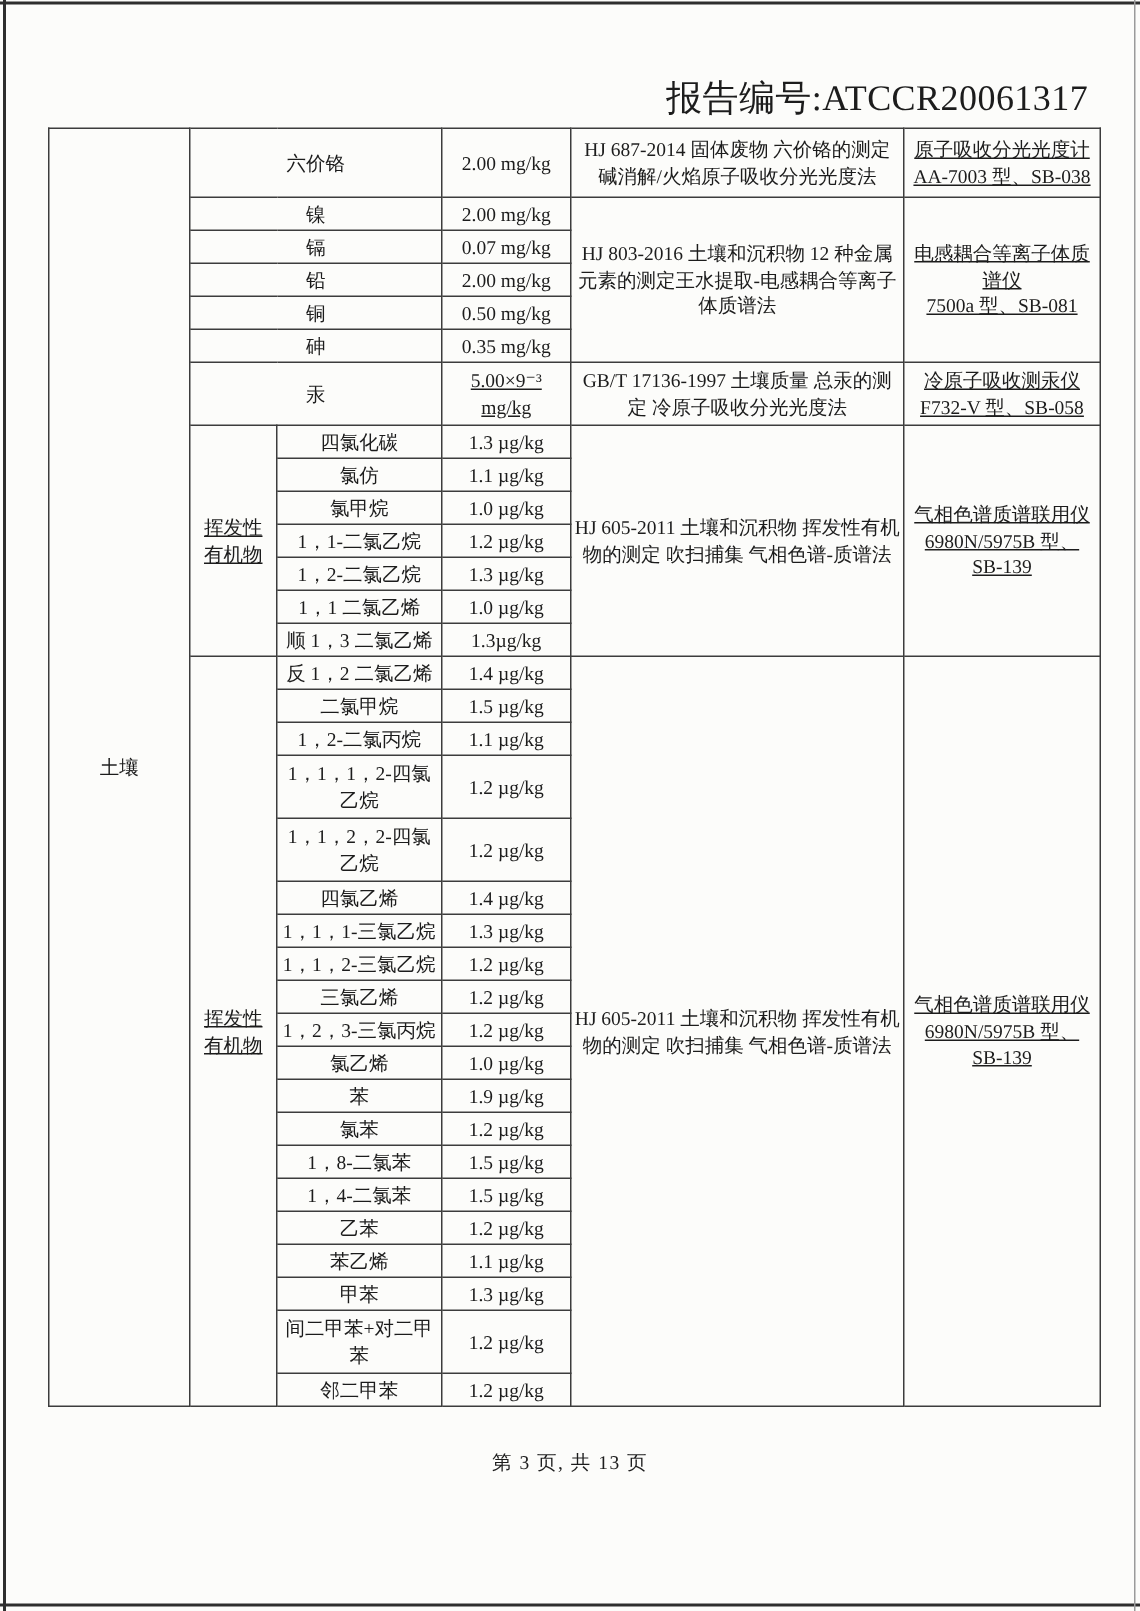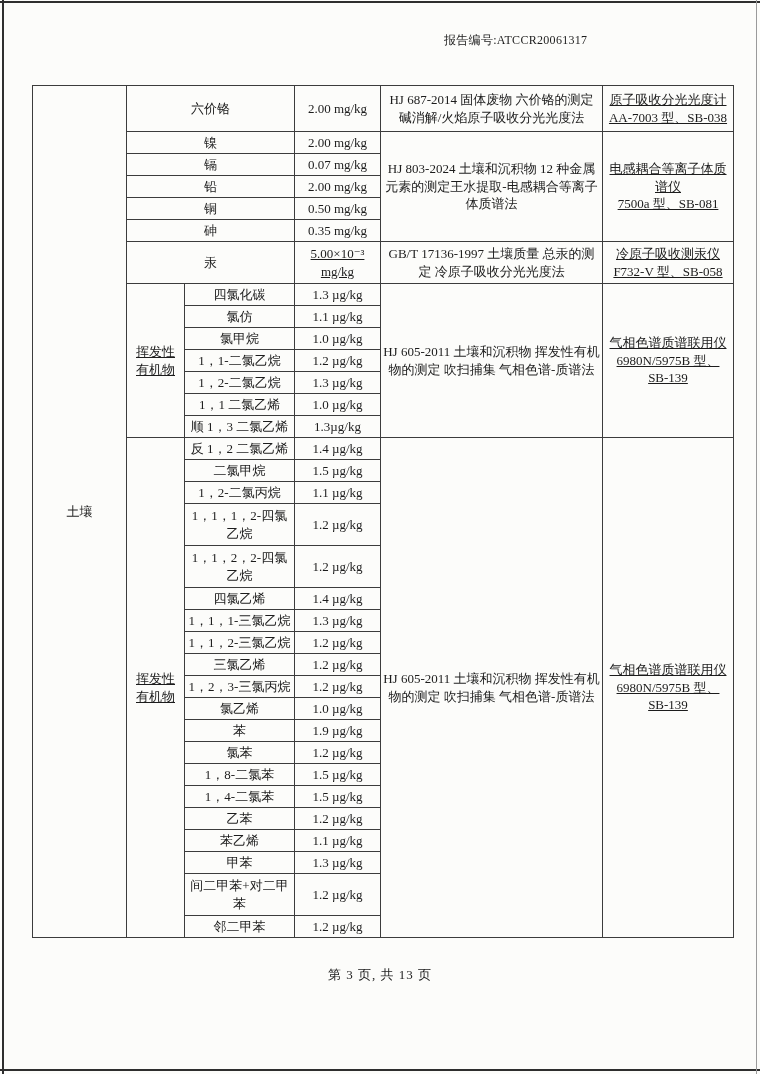--- a/index.html
+++ b/index.html
@@ -7,22 +7,22 @@
     width:760px;height:1074px;position:relative;overflow:hidden;
     background:#fcfcfa;color:#1c1c1c;
     font-family:"Liberation Serif","DejaVu Serif",serif;
   }
   .scan-edge{position:absolute;background:#2e2e2e;}
   .edge-top{top:1px;left:0;width:100%;height:2px;}
   .edge-left{left:2px;top:0;width:2px;height:100%;}
   .edge-bottom{bottom:3px;left:0;width:100%;height:2px;}
   .edge-right{right:3px;top:0;width:1px;height:100%;background:#9a9a9a;}
   .report-no{
-    position:absolute;top:32px;left:444px;
-    font-size:12px;letter-spacing:.3px;white-space:nowrap;
+    position:absolute;top:49px;left:444px;
+    font-size:24px;letter-spacing:.3px;white-space:nowrap;
   }
   table.lab{
     position:absolute;top:85px;left:32px;width:701px;
     border-collapse:collapse;table-layout:fixed;
   }
   table.lab td{
     border:1px solid #3c3c3c;
     font-size:13px;line-height:1.35;
     text-align:center;vertical-align:middle;
     padding:1px 2px;word-break:break-all;
@@ -64,21 +64,21 @@
       <td colspan="2">六价铬</td>
       <td>2.00 mg/kg</td>
       <td class="c-method">HJ 687-2014 固体废物 六价铬的测定 碱消解/火焰原子吸收分光光度法</td>
       <td class="pre">原子吸收分光光度计
 AA-7003 型、SB-038</td>
     </tr>
 
     <tr>
       <td colspan="2">镍</td>
       <td>2.00 mg/kg</td>
-      <td class="c-method" rowspan="5">HJ 803-2024 土壤和沉积物 12 种金属元素的测定王水提取-电感耦合等离子体质谱法</td>
+      <td class="c-method" rowspan="5">HJ 803-2016 土壤和沉积物 12 种金属元素的测定王水提取-电感耦合等离子体质谱法</td>
       <td class="pre" rowspan="5">电感耦合等离子体质谱仪
 7500a 型、SB-081</td>
     </tr>
     <tr>
       <td colspan="2">镉</td>
       <td>0.07 mg/kg</td>
     </tr>
     <tr>
       <td colspan="2">铅</td>
       <td>2.00 mg/kg</td>
@@ -87,21 +87,21 @@
       <td colspan="2">铜</td>
       <td>0.50 mg/kg</td>
     </tr>
     <tr>
       <td colspan="2">砷</td>
       <td>0.35 mg/kg</td>
     </tr>
 
     <tr class="h42">
       <td colspan="2">汞</td>
-      <td class="pre">5.00×10⁻³
+      <td class="pre">5.00×9⁻³
 mg/kg</td>
       <td class="c-method">GB/T 17136-1997 土壤质量  总汞的测定  冷原子吸收分光光度法</td>
       <td class="pre">冷原子吸收测汞仪
 F732-V 型、SB-058</td>
     </tr>
 
     <tr>
       <td class="pre" rowspan="7">挥发性
 有机物</td>
       <td>四氯化碳</td>

